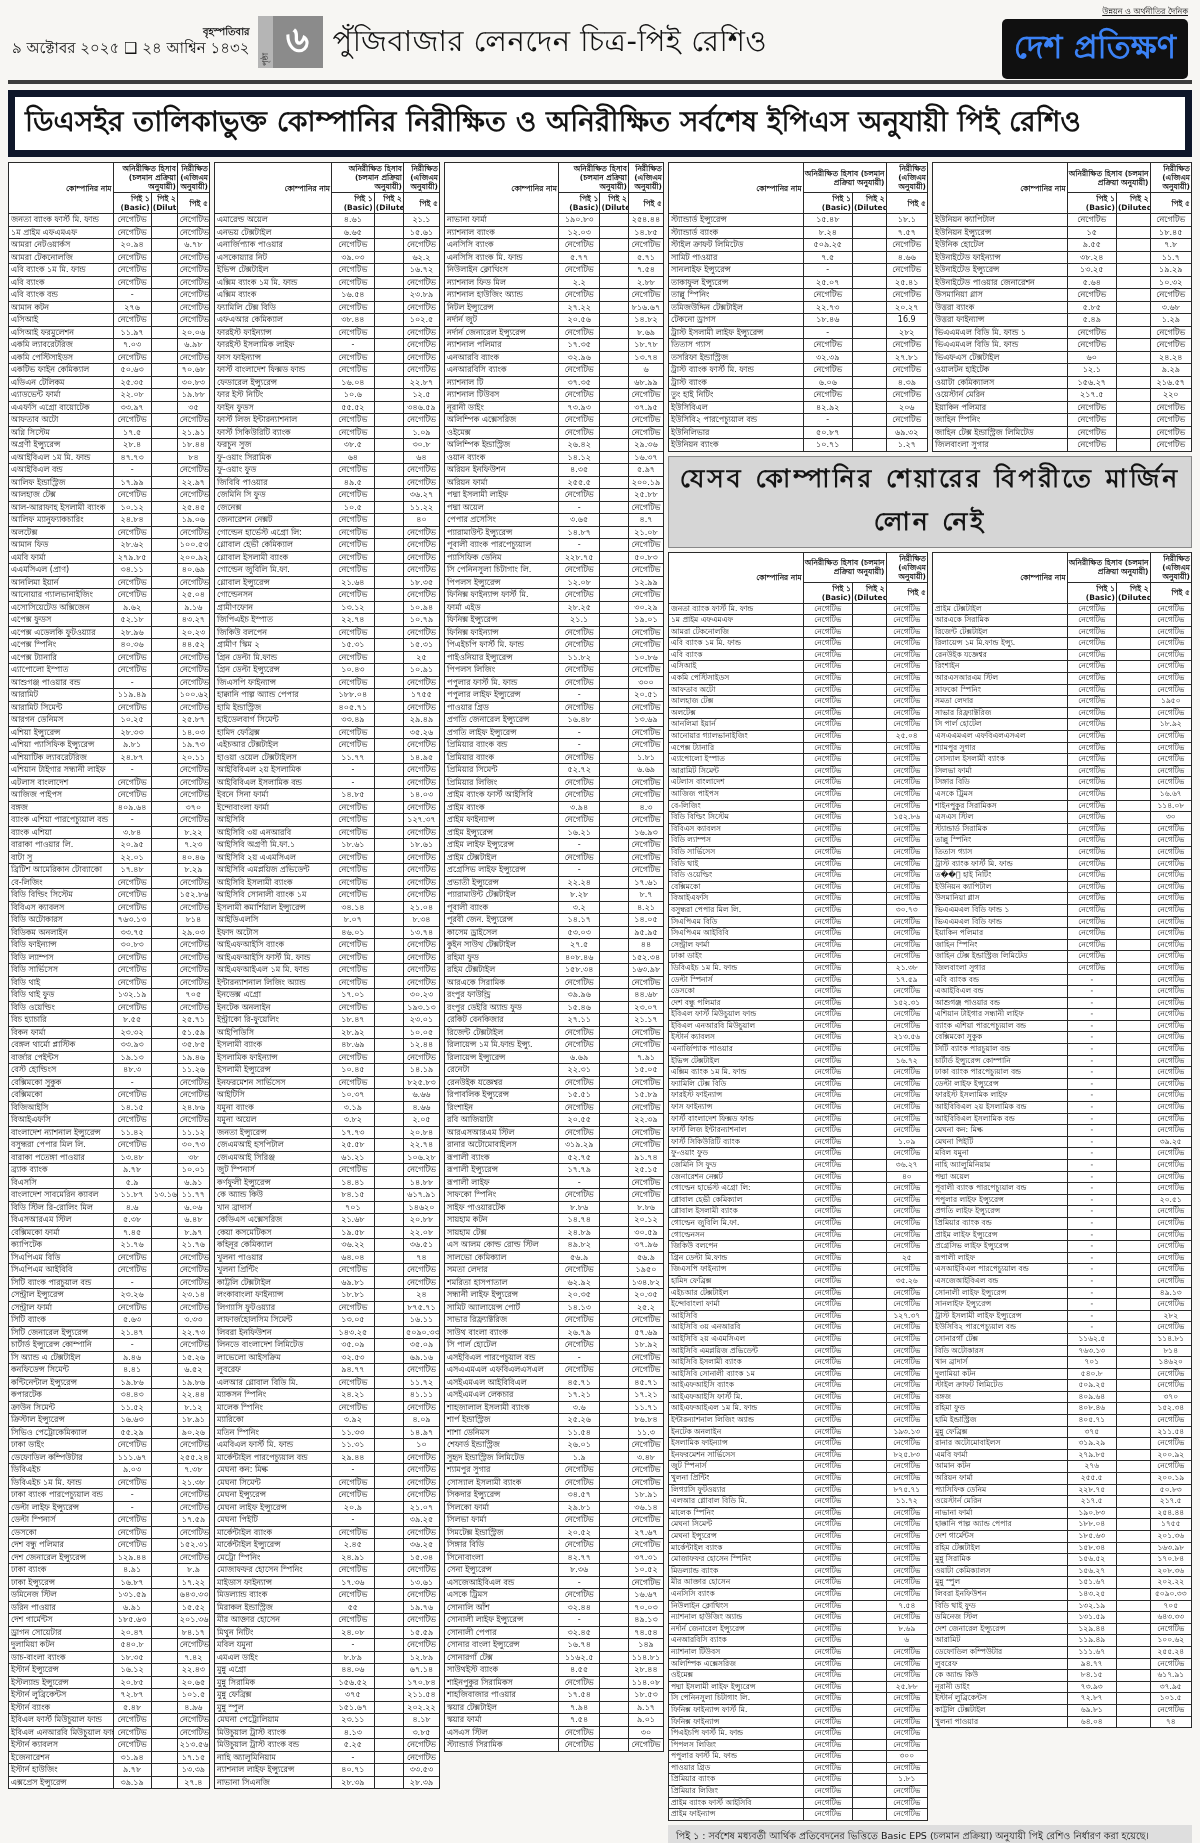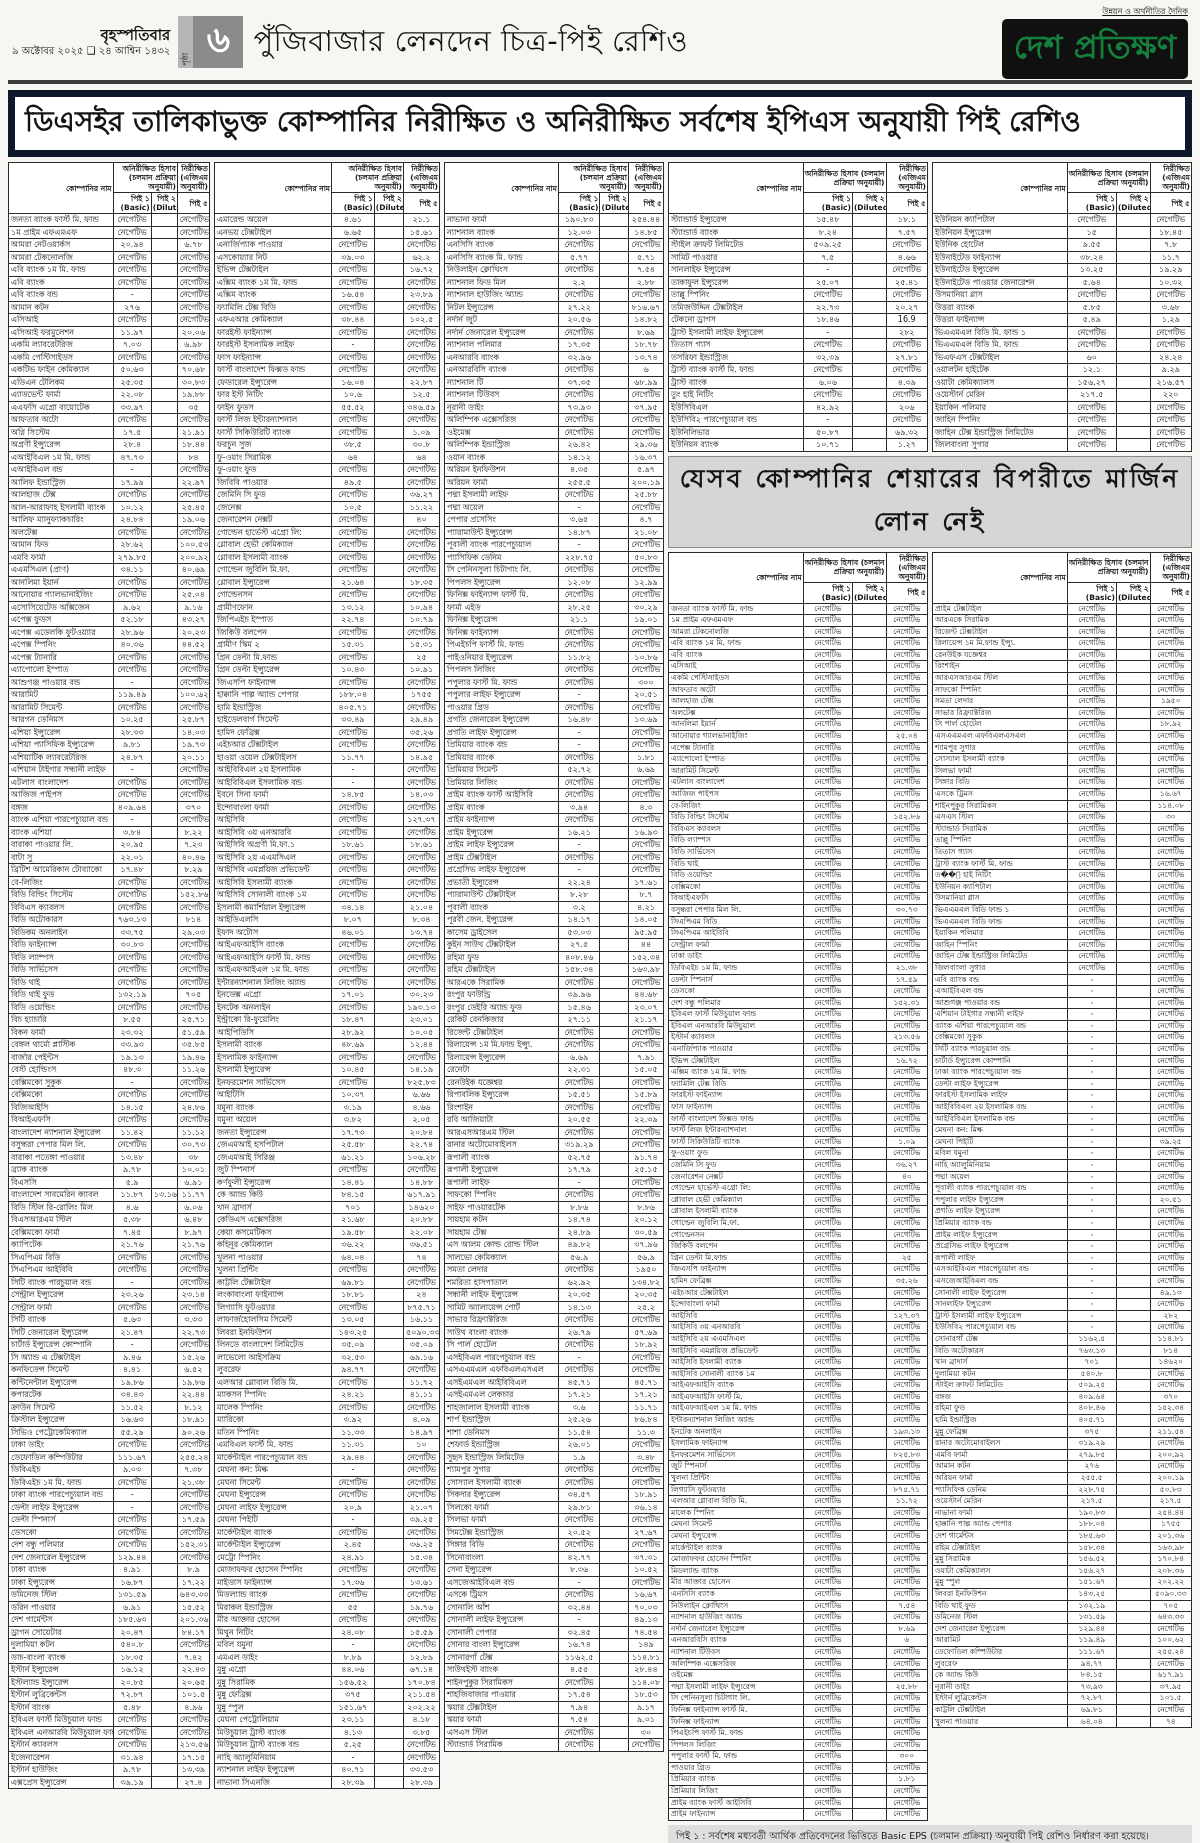--- a/index.html
+++ b/index.html
@@ -3,31 +3,31 @@
 <meta charset="utf-8">
 <style>
   * { box-sizing: border-box; margin:0; padding:0; }
   html,body { width:1200px; background:#f7f6f3; color:#141414;
     font-family:"DejaVu Sans","Liberation Sans",sans-serif; }
   body { width:1200px; min-height:1843px; padding:4px 6px; }
 
   
   .topbar { display:flex; align-items:center; height:74px; padding:4px 6px 2px 6px; }
   .datebox { text-align:right; line-height:1.25; margin-right:8px; }
-  .weekday { font-size:15px; font-weight:bold;text-align:right; }
-  .dateline { font-size:10px; }
+  .weekday { font-size:10px; font-weight:bold;text-align:right; }
+  .dateline { font-size:15px; }
   .pagebadge { display:flex; align-items:stretch; height:52px; margin-right:10px; }
   .pagebadge .plabel { writing-mode:vertical-rl; transform:rotate(180deg);
      background:#b5b5b5; color:#222; font-size:8px; padding:2px 1px; display:flex; align-items:center; }
   .pagebadge .pnum { background:#8b8b8b; color:#fff; font-size:36px; font-weight:bold;
      width:50px; display:flex; align-items:center; justify-content:center; }
   .sectiontitle { font-size:29px; font-weight:normal; letter-spacing:0.5px; }
   .logo { margin-left:auto; text-align:right; }
   .tagline { font-size:8px; margin-bottom:1px;text-decoration:underline; }
-  .papername { background:#101010; color:#15803d; font-size:32px; font-weight:bold;
+  .papername { background:#101010; color:#3b82f6; font-size:32px; font-weight:bold;
      padding:3px 12px; border-radius:5px; display:inline-block; }
   .rule { height:4px; border-top:3px solid #3c3c3c; border-bottom:1px solid #3c3c3c; margin:2px 2px 6px 2px; }
 
   
   .headline { border:7px solid #0f172a; background:#fff; font-size:28px; font-weight:bold;
      padding:3px 10px; margin:0 2px 5px 2px; white-space:nowrap; overflow:hidden; }
 
   
   .layout { display:grid; grid-template-columns:202px 226px 220px 1fr; gap:4px; margin:0 2px; align-items:start; }
   .rightzone { display:flex; flex-direction:column; gap:4px; }

